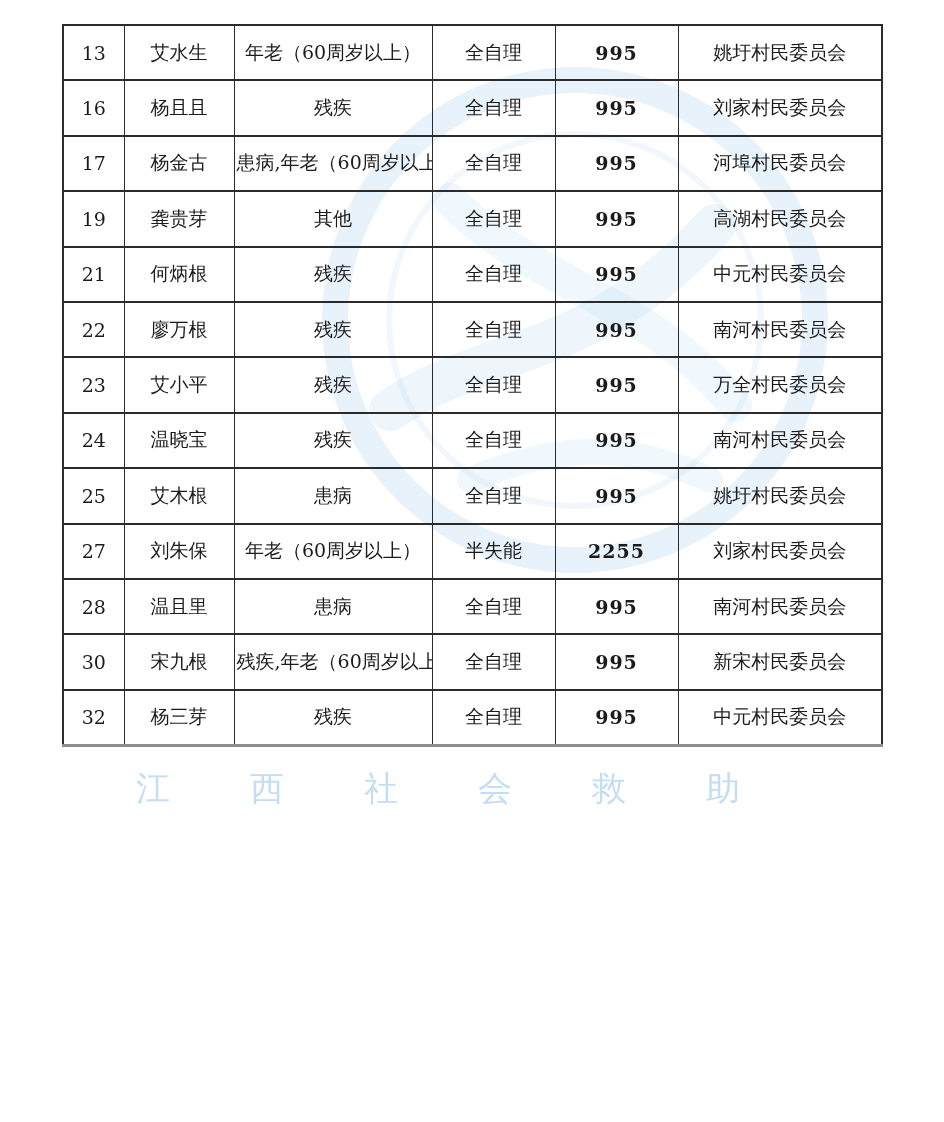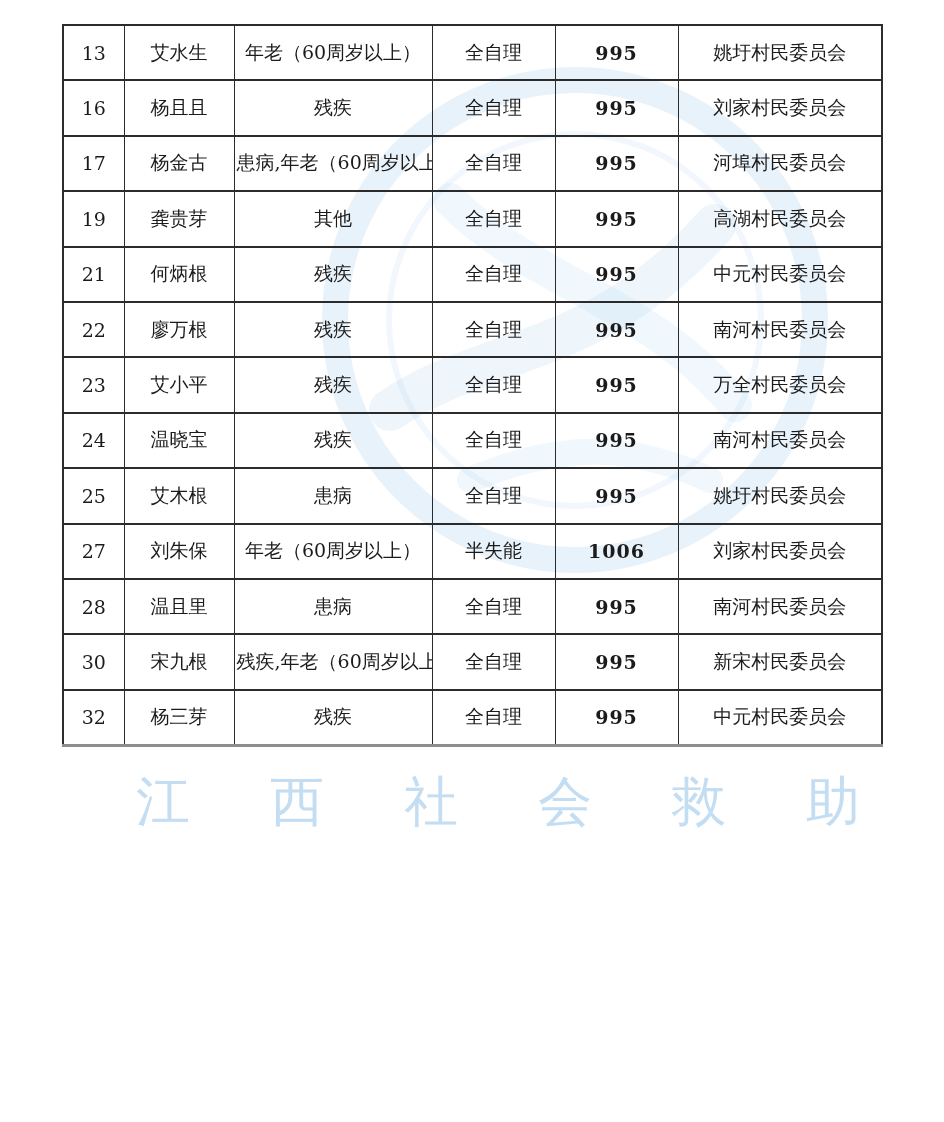--- a/index.html
+++ b/index.html
@@ -24,21 +24,21 @@
     left: 192px; top: 681px;
     font-size: 34px;
     letter-spacing: 7px;
     color: rgba(140, 190, 232, 0.55);
     white-space: nowrap;
     pointer-events: none;
   }
   .wm-cjk {
     position: absolute;
     left: 136px; top: 766px;
-    font-size: 54px;
+    font-size: 34px;
     letter-spacing: 80px;
     color: rgba(140, 190, 232, 0.52);
     white-space: nowrap;
     pointer-events: none;
   }
 
   
   table.roster {
     position: absolute;
     left: 62px; top: 24px;
@@ -162,21 +162,21 @@
     <td class="c-cond">患病</td>
     <td class="c-care">全自理</td>
     <td class="c-amt">995</td>
     <td class="c-com">姚圩村民委员会</td>
   </tr>
         <tr>
     <td class="c-no">27</td>
     <td class="c-name">刘朱保</td>
     <td class="c-cond">年老（60周岁以上）</td>
     <td class="c-care">半失能</td>
-    <td class="c-amt">1006</td>
+    <td class="c-amt">2255</td>
     <td class="c-com">刘家村民委员会</td>
   </tr>
         <tr>
     <td class="c-no">28</td>
     <td class="c-name">温且里</td>
     <td class="c-cond">患病</td>
     <td class="c-care">全自理</td>
     <td class="c-amt">995</td>
     <td class="c-com">南河村民委员会</td>
   </tr>

